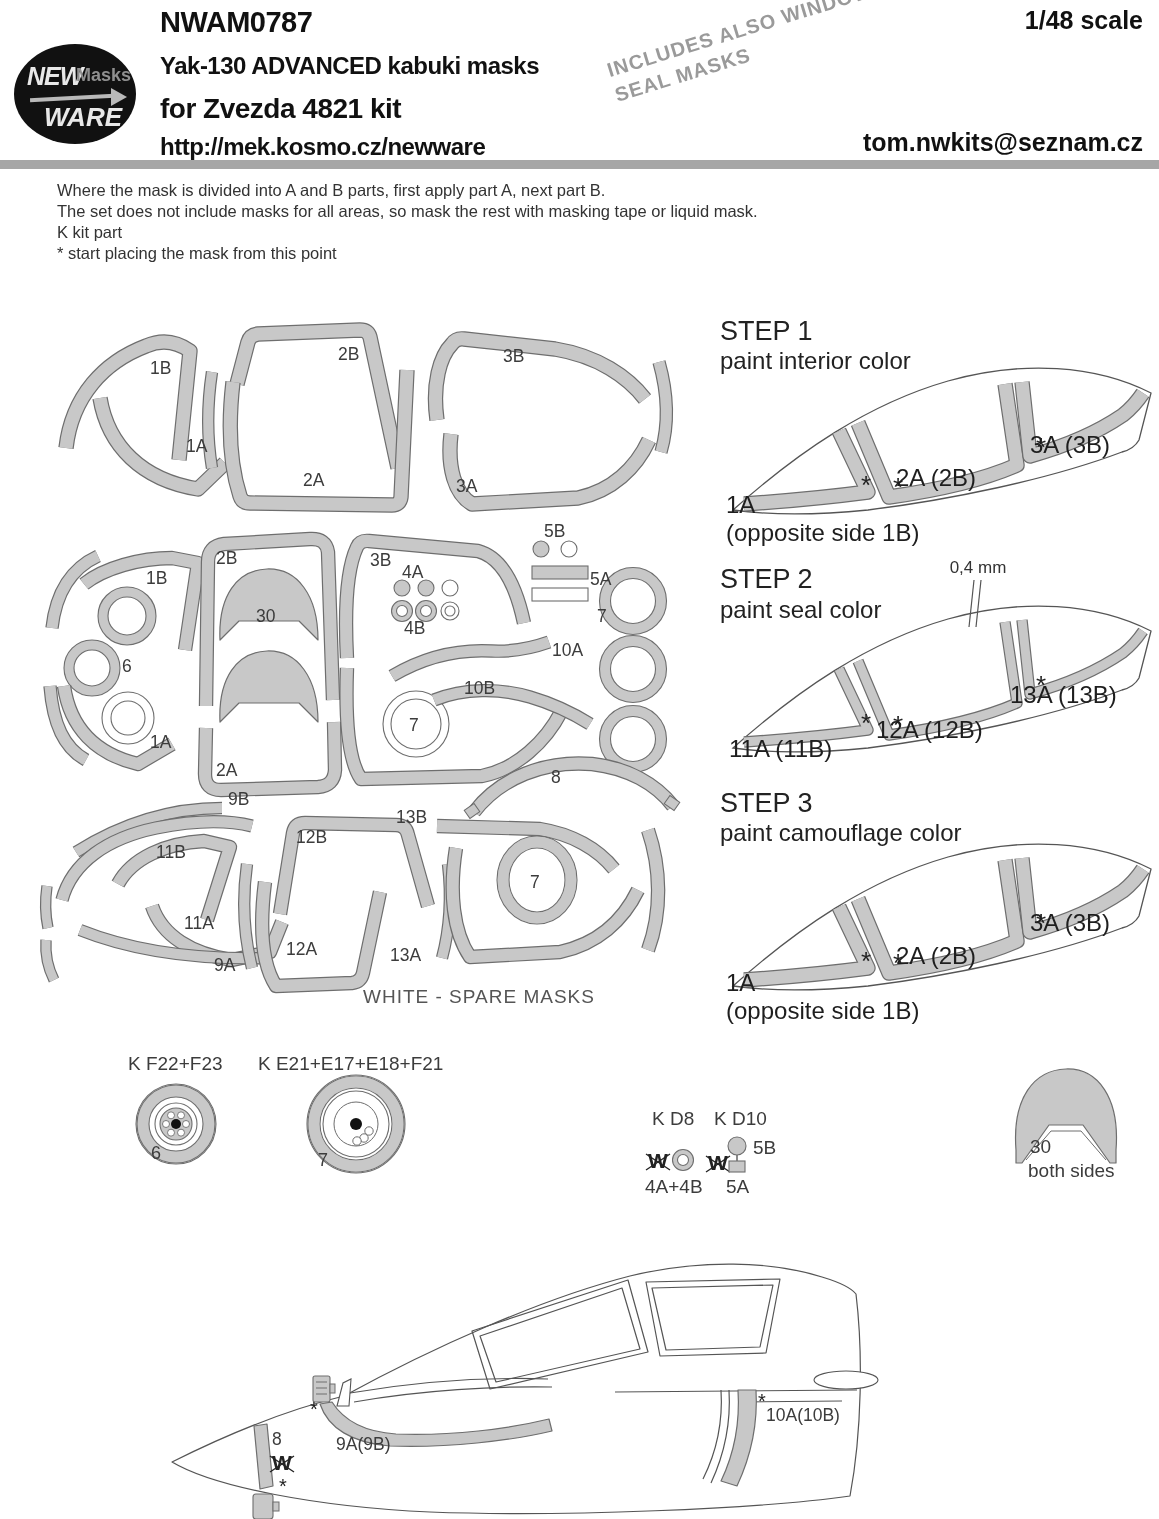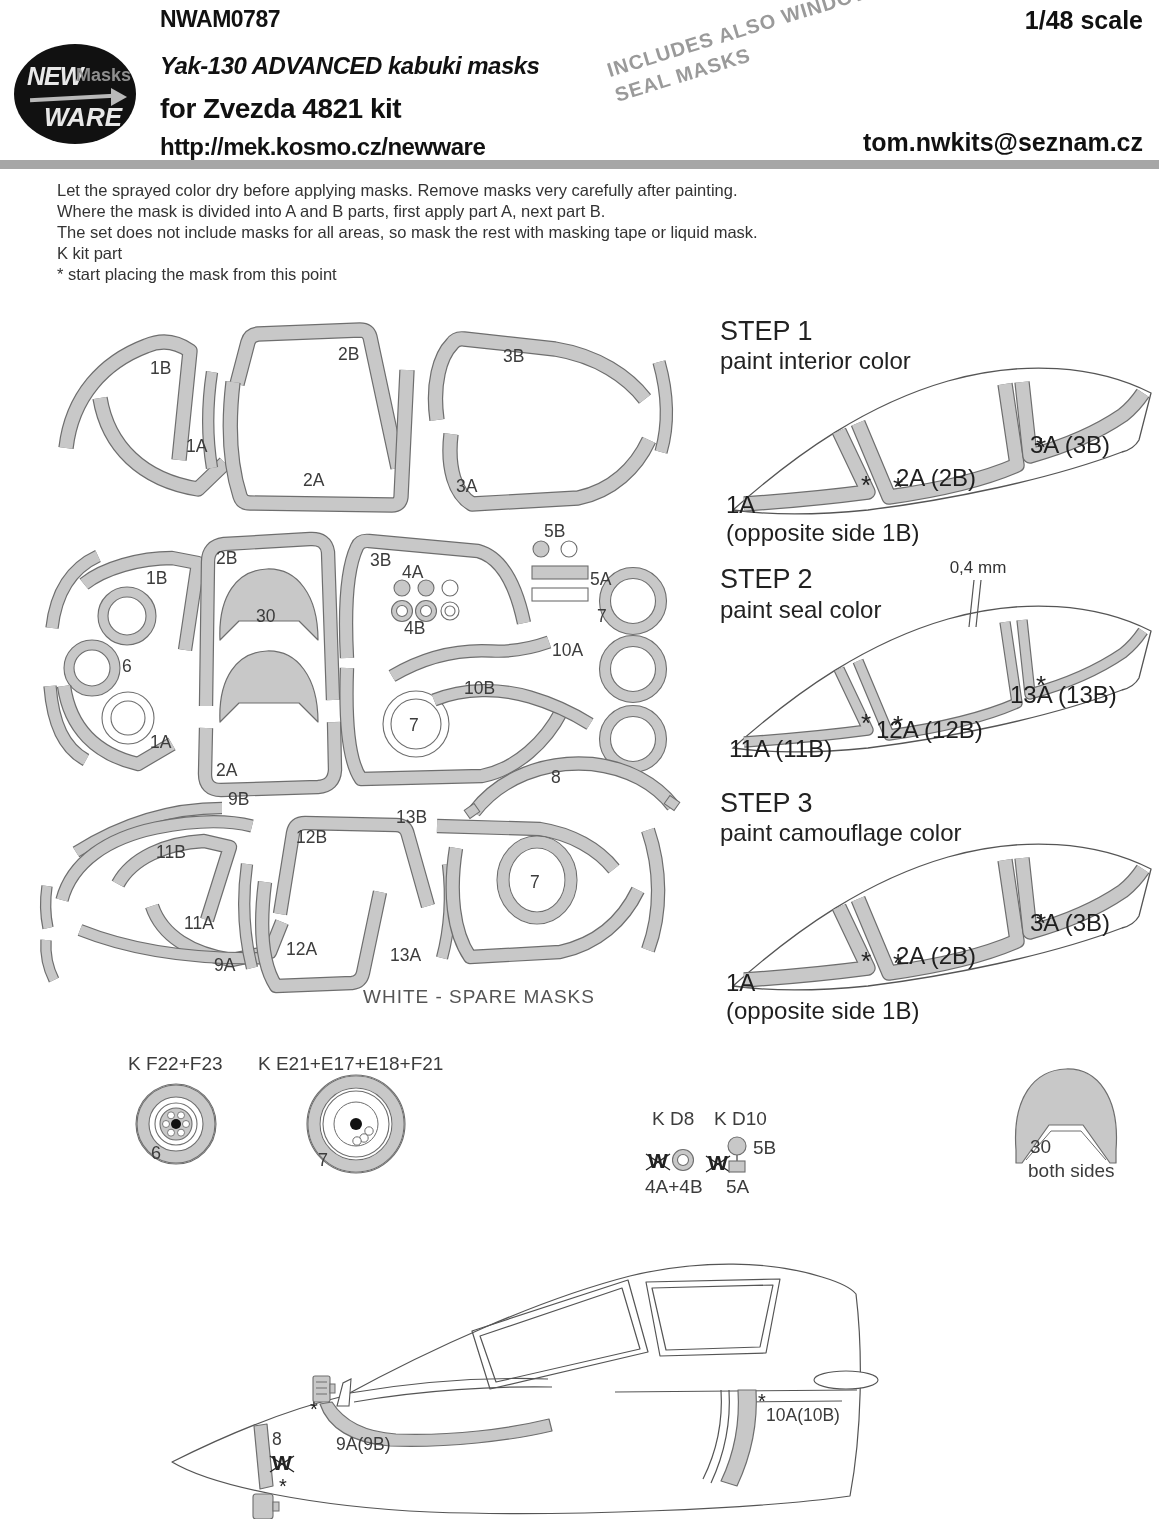--- a/index.html
+++ b/index.html
@@ -12,22 +12,22 @@
   .logo .new{position:absolute;left:13px;top:18px;font-size:25px;font-weight:bold;
         font-style:italic;color:#e8e8e8;letter-spacing:-1px;text-align:right;}
   .logo .masks{position:absolute;left:62px;top:21px;font-size:18px;font-weight:bold;
         color:#8f8f8f;letter-spacing:0px;}
   .logo .ware{position:absolute;left:30px;top:58px;font-size:26px;font-weight:bold;
         font-style:italic;color:#e8e8e8;}
   .logo .arrow-line{position:absolute;left:16px;top:52px;width:84px;height:4px;background:#b9b9b9;
         transform:rotate(-3deg);}
   .logo .arrow-head{position:absolute;left:97px;top:44px;width:0;height:0;
         border-left:16px solid #b9b9b9;border-top:9px solid transparent;border-bottom:9px solid transparent;}
-  .hdr-code{position:absolute;left:160px;top:6px;font-size:23px;font-weight:bold;letter-spacing:-0.5px;color:#111;}
-  .hdr-title{position:absolute;left:160px;top:52px;font-size:24px;font-weight:bold;letter-spacing:-0.5px;color:#111;font-style:italic;}
+  .hdr-code{position:absolute;left:160px;top:6px;font-size:29px;font-weight:bold;letter-spacing:-0.5px;color:#111;}
+  .hdr-title{position:absolute;left:160px;top:52px;font-size:24px;font-weight:bold;letter-spacing:-0.5px;color:#111;}
   .hdr-sub{position:absolute;left:160px;top:93px;font-size:28px;font-weight:bold;letter-spacing:-0.5px;color:#111;}
   .hdr-url{position:absolute;left:160px;top:133px;font-size:24px;font-weight:bold;letter-spacing:-0.5px;color:#111;}
   .hdr-scale{position:absolute;right:16px;top:6px;font-size:25px;font-weight:bold;color:#111;}
   .hdr-email{position:absolute;right:16px;top:128px;font-size:25px;font-weight:bold;color:#111;}
   .diag-note{position:absolute;left:604px;top:58px;width:320px;font-size:20px;font-weight:bold;
         color:#9a9a9a;letter-spacing:1px;transform:rotate(-17deg);transform-origin:left top;line-height:26px;}
   .bar{position:absolute;left:0;top:160px;width:1159px;height:9px;background:#a6a6a6;}
   
   .imp{position:absolute;left:57px;top:180px;font-size:16.5px;color:#333;line-height:21px;}
   .imp .hd{font-weight:bold;color:#111;}
@@ -55,21 +55,20 @@
   <div class="hdr-url">http://mek.kosmo.cz/newware</div>
   <div class="hdr-scale">1/48 scale</div>
   <div class="hdr-email">tom.nwkits@seznam.cz</div>
   <div class="diag-note">
     <span>INCLUDES ALSO WINDOWS</span><br>
     <span>SEAL MASKS</span>
   </div>
   <div class="bar"></div>
 
   <div class="imp">
-    <div>Let the sprayed color dry before applying masks. Remove masks very carefully after painting.</div>
     <div>Where the mask is divided into A and B parts, first apply part A, next part B.</div>
     <div>The set does not include masks for all areas, so mask the rest with masking tape or liquid mask.</div>
     <div>K kit part</div>
     <div>*  start placing the mask from this point</div>
   </div>
 
   <svg id="diagram" width="1159" height="1519" viewBox="0 0 1159 1519" style="position:absolute;left:0;top:0;">
       <g>
         <path d="M66,448 C72,396 104,362 146,346 C162,339 176,341 190,351 L179,460" fill="none" stroke="#6e6e6e" stroke-width="15.4" stroke-linejoin="round"></path>
         <path d="M66,448 C72,396 104,362 146,346 C162,339 176,341 190,351 L179,460" fill="none" stroke="#c8c8c8" stroke-width="13" stroke-linejoin="round"></path>

